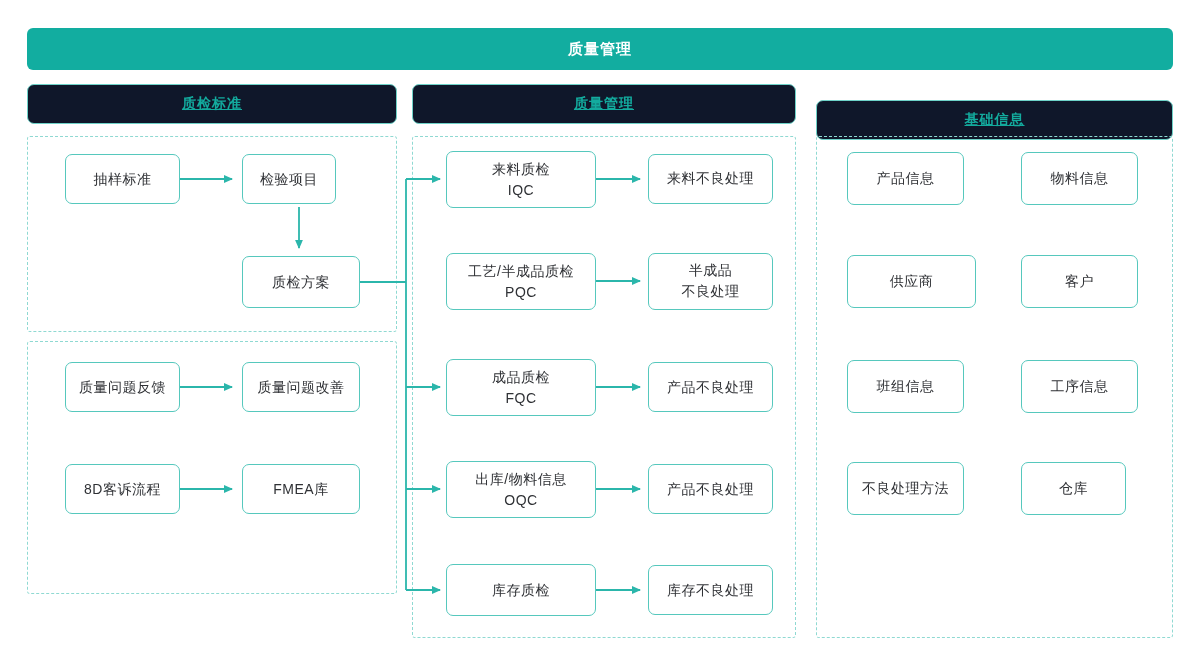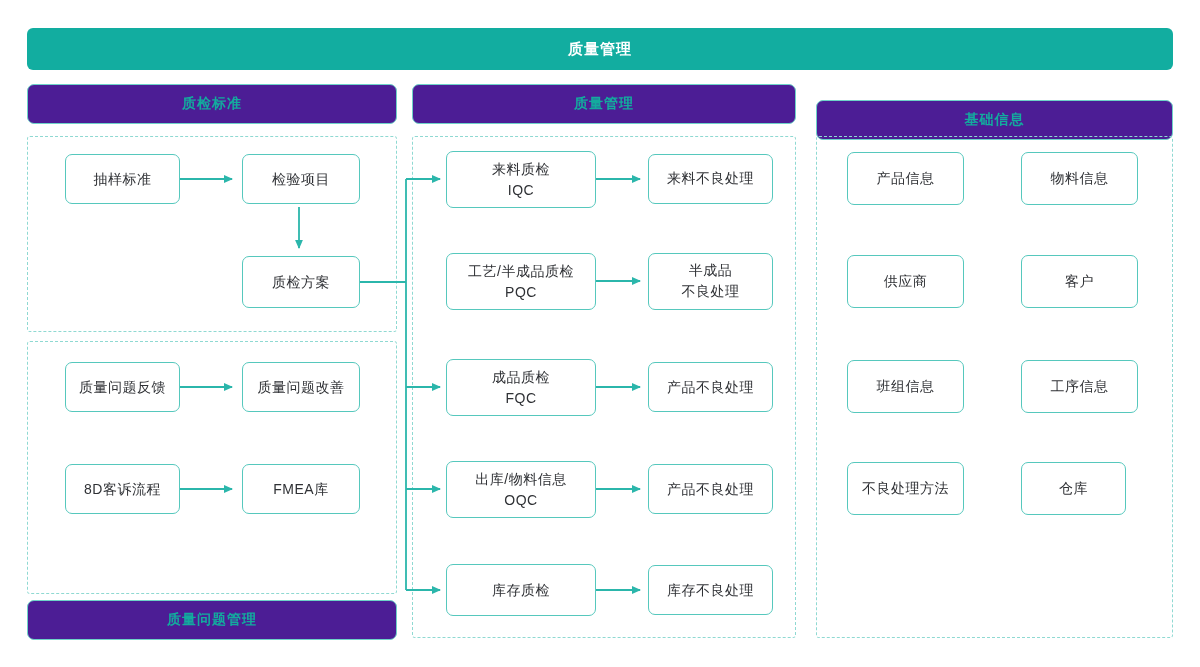--- a/index.html
+++ b/index.html
@@ -18,26 +18,27 @@
     border-radius: 6px;
     display: flex; align-items: center; justify-content: center;
     color: #ffffff; font-size: 15px; font-weight: bold;
     letter-spacing: 1px;
   }
 
   
   .col-header {
     position: absolute;
     height: 40px;
-    background: #4c1d95;
+    background: #0f172a;
     border: 1.4px solid #6ed2c8;
     border-radius: 7px;
     display: flex; align-items: center; justify-content: center;
     color: #13ab9e; font-size: 14px; font-weight: bold;
     letter-spacing: 1px;
+    text-decoration: underline;
   }
 
   
   .panel {
     position: absolute;
     border: 1.4px dashed #8fd9d2;
     border-radius: 3px;
   }
 
   
@@ -113,32 +114,29 @@
 
       <line x1="596" y1="179" x2="640" y2="179" marker-end="url(#ah)"></line>
       <line x1="596" y1="281" x2="640" y2="281" marker-end="url(#ah)"></line>
       <line x1="596" y1="387" x2="640" y2="387" marker-end="url(#ah)"></line>
       <line x1="596" y1="489" x2="640" y2="489" marker-end="url(#ah)"></line>
       <line x1="596" y1="590" x2="640" y2="590" marker-end="url(#ah)"></line>
     </g>
   </svg>
 
   <div class="node" style="left:65px;  top:154px; width:115px; height:50px;">抽样标准</div>
-  <div class="node" style="left:242px; top:154px; width:118px; height:50px;">检验项目</div>
+  <div class="node" style="left:242px; top:154px; width:94px; height:50px;">检验项目</div>
   <div class="node" style="left:242px; top:256px; width:118px; height:52px;">质检方案</div>
 
   <div class="node" style="left:242px; top:362px; width:118px; height:50px;">质量问题改善</div>
   <div class="node" style="left:65px;  top:362px; width:115px; height:50px;">质量问题反馈</div>
 
   <div class="node" style="left:65px;  top:464px; width:115px; height:50px;">8D客诉流程</div>
   <div class="node" style="left:242px; top:464px; width:118px; height:50px;">FMEA库</div>
 
-  <div class="col-header" style="left:27px; top:600px; width:370px; height:40px;">
-    <span>质量问题管理</span>
-  </div>
 
   <div class="node" style="left:446px; top:151px; width:150px; height:57px;">来料质检
 IQC</div>
   <div class="node" style="left:648px; top:154px; width:125px; height:50px;font-family:Liberation Mono, monospace;">来料不良处理</div>
 
   <div class="node" style="left:446px; top:253px; width:150px; height:57px;">工艺/半成品质检
 PQC</div>
   <div class="node" style="left:648px; top:253px; width:125px; height:57px;font-family:Liberation Serif, serif;">半成品
 不良处理</div>
 
@@ -149,21 +147,21 @@
   <div class="node" style="left:446px; top:461px; width:150px; height:57px;">出库/物料信息
 OQC</div>
   <div class="node" style="left:648px; top:464px; width:125px; height:50px;">产品不良处理</div>
 
   <div class="node" style="left:446px; top:564px; width:150px; height:52px;">库存质检</div>
   <div class="node" style="left:648px; top:565px; width:125px; height:50px;">库存不良处理</div>
 
   <div class="node" style="left:847px;  top:152px; width:117px; height:53px;">产品信息</div>
   <div class="node" style="left:1021px; top:152px; width:117px; height:53px;text-align:right;">物料信息</div>
 
-  <div class="node" style="left:847px;  top:255px; width:117px; height:53px;">供应商</div>
+  <div class="node" style="left:847px;  top:255px; width:129px; height:53px;">供应商</div>
   <div class="node" style="left:1021px; top:255px; width:117px; height:53px;">客户</div>
 
   <div class="node" style="left:847px;  top:360px; width:117px; height:53px;">班组信息</div>
   <div class="node" style="left:1021px; top:360px; width:117px; height:53px;">工序信息</div>
 
   <div class="node" style="left:847px;  top:462px; width:117px; height:53px;">不良处理方法</div>
   <div class="node" style="left:1021px; top:462px; width:105px; height:53px;">仓库</div>
 
 </div>
 

